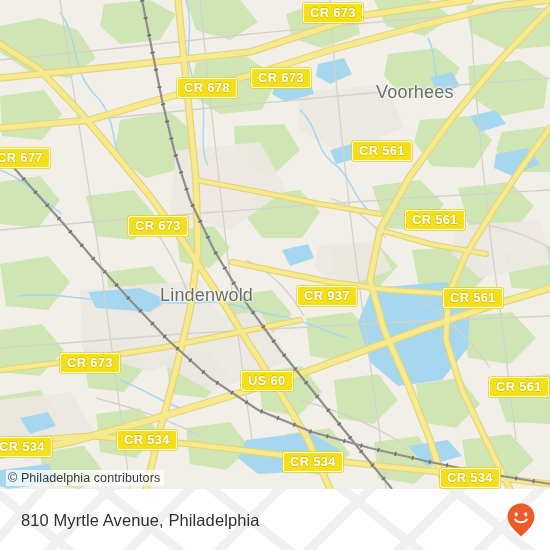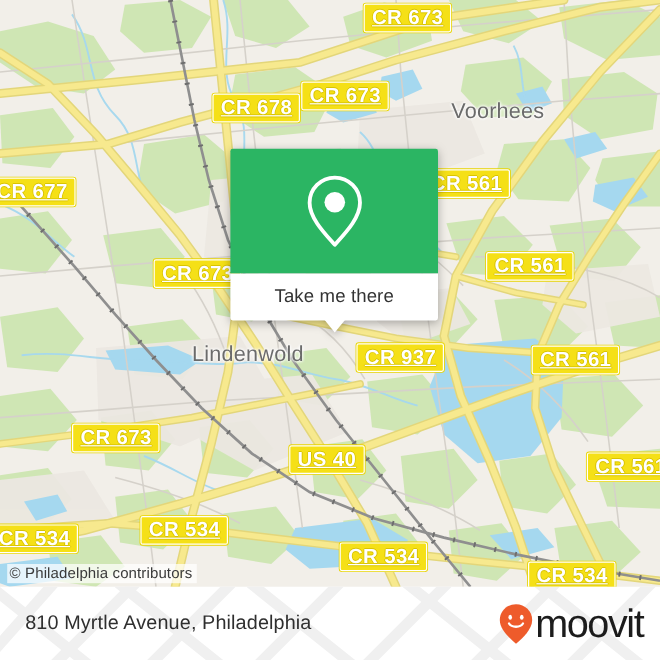--- a/index.html
+++ b/index.html
@@ -22,24 +22,24 @@
     padding:1px 4px 1px 2px;letter-spacing:0.1px;white-space:nowrap;
   }
 
   
   .town{position:absolute;font-size:18px;color:#6b6b6b;white-space:nowrap;
         letter-spacing:0.2px;text-shadow:0 0 3px #fff,0 0 3px #fff,0 0 2px #fff;}
 
   
   .shield{
     position:absolute;background:#f5e017;border:1.6px solid #ffffff;
-    border-radius:2px;color:#ffffff;font-size:17px;font-weight:bold;
+    border-radius:2px;color:#ffffff;font-size:13px;font-weight:bold;
     padding:1.5px 6px 2.5px 6px;white-space:nowrap;letter-spacing:0.3px;
     text-shadow:-0.7px 0 #d9c400,0.7px 0 #d9c400,0 -0.7px #d9c400,0 0.7px #d9c400;
-    box-shadow:0 0 0 0.7px #e8d400;line-height:1.05;text-decoration:underline;
+    box-shadow:0 0 0 0.7px #e8d400;line-height:1.05;
   }
 
   
   #callout{position:absolute;left:192px;top:124px;width:173px;
            filter:drop-shadow(0 2px 4px rgba(0,0,0,0.30));}
   #callout .green{height:104px;background:#2bb563;border-radius:2px 2px 0 0;
                   display:flex;align-items:center;justify-content:center;}
   #callout .bar{height:39px;background:#ffffff;border-radius:0 0 2px 2px;
                 display:flex;align-items:center;justify-content:center;}
   #callout .bar span{font-size:15.5px;color:#333333;letter-spacing:0.1px;}
@@ -229,42 +229,30 @@
     <div class="shield" style="left:303px;top:3px;">CR 673</div>
     <div class="shield" style="left:251px;top:68px;">CR 673</div>
     <div class="shield" style="left:130px;top:78px;margin-left:47px;">CR 678</div>
     <div class="shield" style="left:-10px;top:148px;">CR 677</div>
     <div class="shield" style="left:352px;top:141px;">CR 561</div>
     <div class="shield" style="left:405px;top:210px;">CR 561</div>
     <div class="shield" style="left:128px;top:216px;">CR 673</div>
     <div class="shield" style="left:297px;top:286px;">CR 937</div>
     <div class="shield" style="left:443px;top:288px;">CR 561</div>
     <div class="shield" style="left:60px;top:353px;">CR 673</div>
-    <div class="shield" style="left:241px;top:371px;">US 40</div>
+    <div class="shield" style="left:241px;top:371px;">US 60</div>
     <div class="shield" style="left:489px;top:377px;">CR 561</div>
     <div class="shield" style="left:-8px;top:437px;">CR 534</div>
     <div class="shield" style="left:117px;top:430px;">CR 534</div>
     <div class="shield" style="left:283px;top:452px;">CR 534</div>
     <div class="shield" style="left:440px;top:468px;">CR 534</div>
 
     <div class="attrib">© Philadelphia contributors</div>
   </div>
 
-  <div id="callout">
-    <div class="green">
-      <svg width="56" height="68" viewBox="0 0 56 68">
-        <path d="M28 6 C16.4 6,7 15.4,7 27 C7 40,20 53,28 62 C36 53,49 40,49 27 C49 15.4,39.6 6,28 6 Z" fill="none" stroke="#ffffff" stroke-width="3.2" stroke-linejoin="round"></path>
-        <circle cx="28" cy="26.5" r="8.6" fill="#ffffff"></circle>
-      </svg>
-    </div>
-    <div class="bar">
-      <span>Take me there</span>
-    </div>
-    <div class="tail"></div>
-  </div>
 
   <div id="footer">
     <svg class="wm" viewBox="0 0 550 61">
       <g stroke="#f0f0f0" stroke-width="9" fill="none">
         <path d="M-20 70 L60 -20"></path>
           <path d="M40 70 L130 -20"></path>
         <path d="M120 70 L210 -20"></path>
           <path d="M210 70 L300 -20"></path>
         <path d="M300 70 L390 -20"></path>
           <path d="M390 70 L480 -20"></path>
@@ -279,17 +267,16 @@
 
     <div id="addr">810 Myrtle Avenue, Philadelphia</div>
 
     <div id="logo">
       <svg width="30" height="36" viewBox="0 0 30 36">
         <path d="M15 1.5 C7.5 1.5,1.5 7.4,1.5 14.6 C1.5 22.4,9.4 29.6,15 34.5 C20.6 29.6,28.5 22.4,28.5 14.6 C28.5 7.4,22.5 1.5,15 1.5 Z" fill="#ee5b2b"></path>
         <ellipse cx="10.2" cy="12.4" rx="1.5" ry="2.1" fill="#ffffff"></ellipse>
         <ellipse cx="19.8" cy="12.4" rx="1.5" ry="2.1" fill="#ffffff"></ellipse>
         <path d="M9.2 17.6 C11.4 21.2,18.6 21.2,20.8 17.6" fill="none" stroke="#ffffff" stroke-width="1.9" stroke-linecap="round"></path>
       </svg>
-      <span class="word">moovit</span>
     </div>
   </div>
 
 </div>
 
 </body></html>

